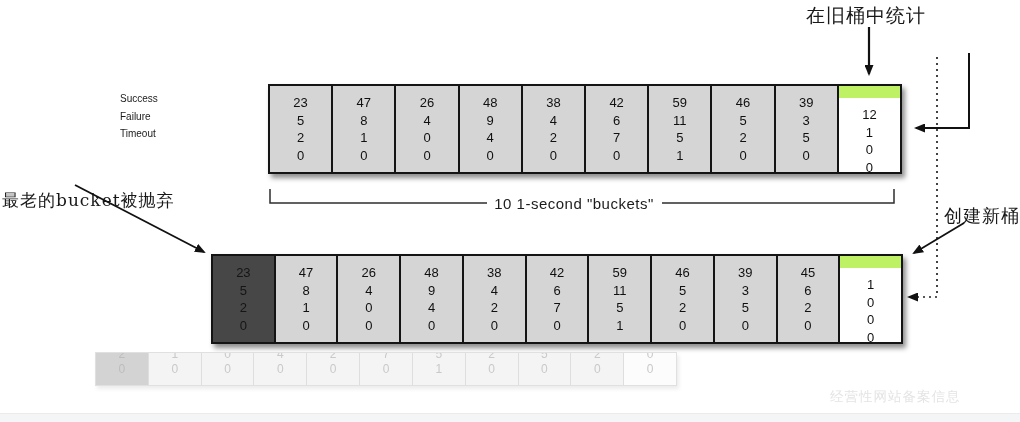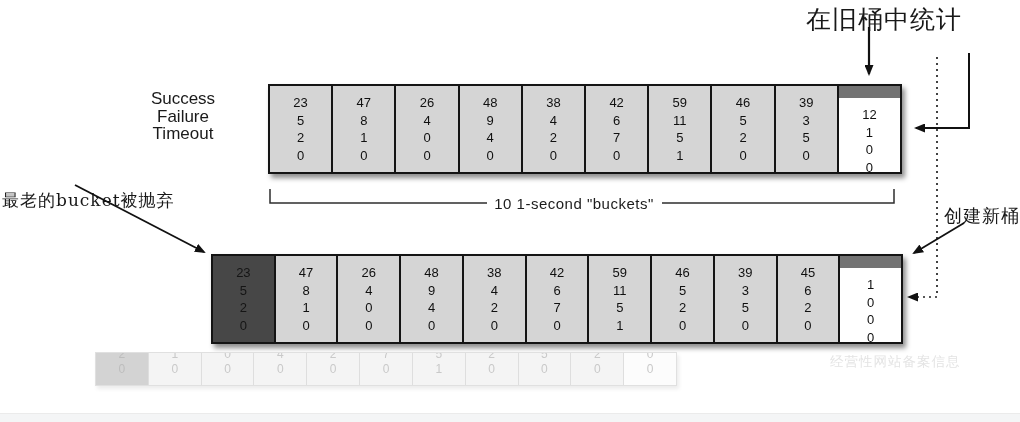--- a/index.html
+++ b/index.html
@@ -8,33 +8,33 @@
     overflow:hidden;font-family:"Liberation Sans",sans-serif;
   }
   .overlay{position:absolute;left:0;top:0;width:1020px;height:422px;pointer-events:none;}
 
   
   .cn-label{
     position:absolute;color:#181818;font-family:"DejaVu Serif",serif;
     white-space:nowrap;letter-spacing:1px;
   }
   .lbl-discard{left:2px;top:164px;font-size:17px;margin-top:25px;}
-  .lbl-count{left:806px;top:3px;font-size:25px;}
+  .lbl-count{left:806px;top:3px;font-size:19px;}
   .lbl-create{left:944px;top:204px;font-size:18px;}
 
   
   .metric-labels{
-    position:absolute;left:112px;top:90px;width:142px;text-align:center;
-    font-size:17px;line-height:17.5px;color:#1a1a1a;
+    position:absolute;left:120px;top:90px;width:142px;text-align:left;
+    font-size:10px;line-height:17.5px;color:#1a1a1a;
   }
 
   
   .bucket-row{
     position:absolute;display:flex;box-sizing:border-box;
-    border:2px solid #141414;background:#737373;
+    border:2px solid #141414;background:#bef264;
     box-shadow:3px 4px 5px rgba(0,0,0,0.45);
   }
   .row-top{left:268px;top:84px;width:634px;height:90px;}
   .row-bottom{left:211px;top:254px;width:692px;height:90px;}
   .bucket-cell{
     flex:1 1 0;border-right:2px solid #141414;box-sizing:border-box;
     text-align:center;padding-top:8px;font-size:13px;line-height:17.5px;
     color:#101010;background:#d5d5d5;
   }
   .bucket-cell:last-child{border-right:none;}
@@ -60,21 +60,21 @@
     background:#f4f4f4;margin-top:0;padding-top:0;
   }
   .faded-cell .bucket-value{margin-top:0;}
   .faded-cell .bucket-value:first-child{margin-top:-6px;}
   .faded-cell:last-child{border-right:none;background:#fcfcfc;}
   .faded-cell.v-dark{background:#d3d3d3;color:#bdbdbd;}
   .faded-cell.v-white{background:#fcfcfc;}
 
   
   .watermark{position:absolute;color:#e4e4e4;font-size:13.5px;letter-spacing:1px;white-space:nowrap;}
-  .wm-1{left:830px;top:353px;}
+  .wm-1{left:830px;top:388px;}
   .wm-2{left:828px;top:396px;}
 
   
   .bottom-strip{
     position:absolute;left:0;top:413px;width:1020px;height:9px;
     background:#f4f5f6;border-top:1px solid #ebebeb;box-sizing:border-box;
   }
 </style>
 </head>
 <body>

